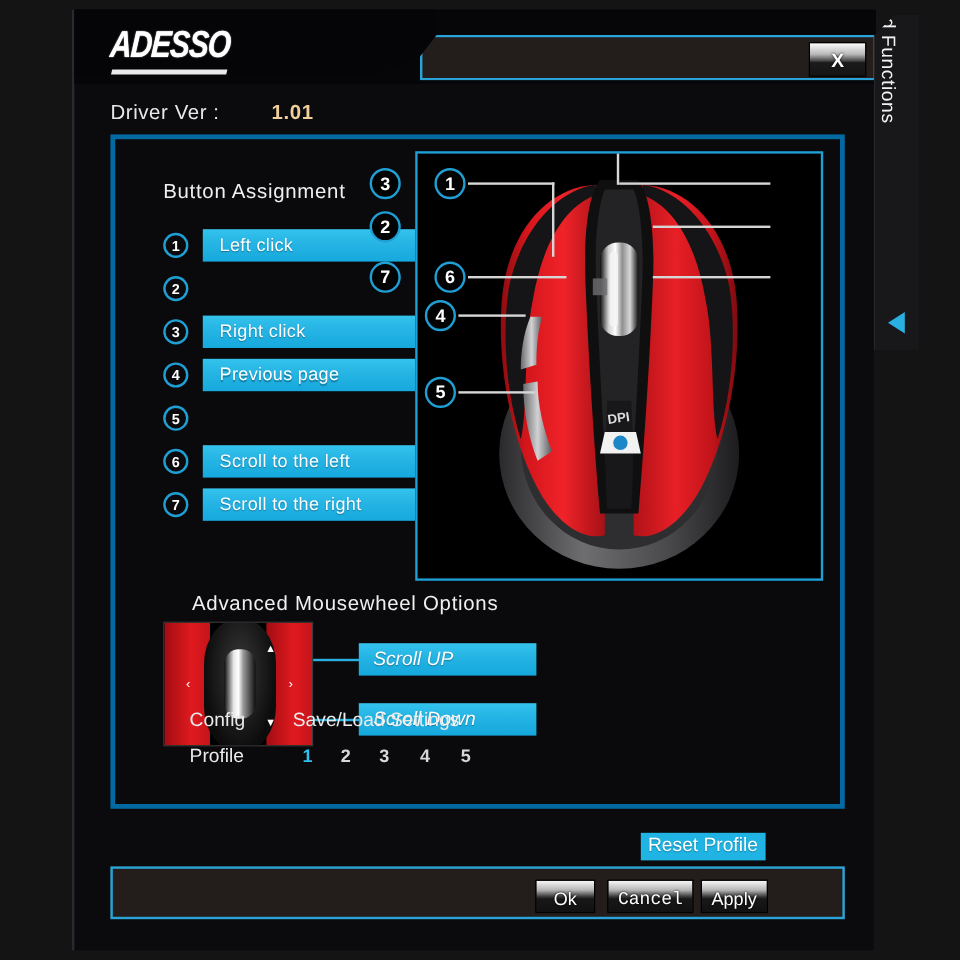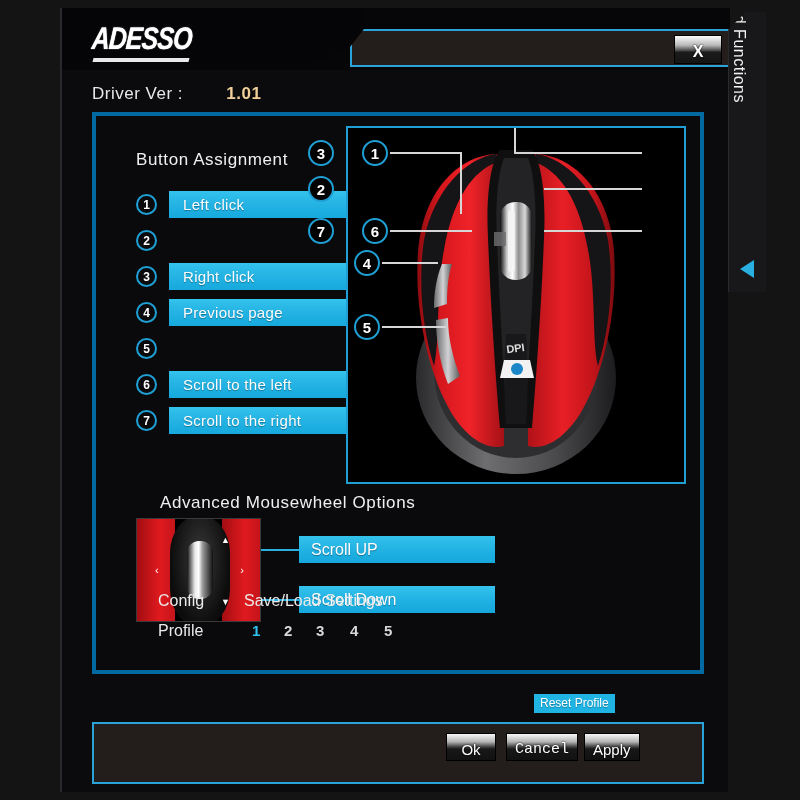--- a/index.html
+++ b/index.html
@@ -118,25 +118,26 @@
   .mw-wheel {
     position: absolute; left: 50px; top: 22px; width: 26px; height: 58px;
     background: linear-gradient(90deg,#111,#e8e8e8 30%,#fff 45%,#9a9a9a 60%,#101010);
     border-radius: 12px;
   }
   .mw-arrow { position: absolute; color: #fff; font-size: 9px; left: 84px; }
   .mw-lr { position: absolute; color: #fff; font-size: 11px; top: 45px; }
   .mw-line { position: absolute; height: 2px; background: #2ab0e0; }
 
   .mw-btn {
-    position: absolute; width: 196px; height: 27px;
+    position: absolute; width: 148px; height: 27px;
     background: linear-gradient(#34c3ec 0%, #22b2e3 50%, #15a8dc 100%);
     color: #fff; font-size: 16px; display: flex; align-items: center;
     padding-left: 12px; cursor: pointer;
     text-shadow: 0 1px 1px rgba(0,0,0,.35);
+    font-style: italic;
   }
 
   
   .diagram {
     position: absolute; left: 250px; top: 10px; width: 340px; height: 358px;
     border: 2px solid #1f9fd4; background: #000;
   }
   .mouse-wrap { position: absolute; left: 0; top: 0; width: 100%; height: 100%; }
 
   .callout { position: absolute; }
@@ -149,28 +150,28 @@
   .lead { position: absolute; background: #d6d6d6; }
 
   
   .cfg-label { position: absolute; color: #eaeaea; font-size: 16px; text-align: center; }
   .profile-num {
     position: absolute; color: #d8d8d8; font-size: 15px; font-weight: bold; cursor: pointer;
   }
   .profile-num.active { color: #2fc0ee; }
   .reset-btn {
     position: absolute; left: 438px; top: 578px;
-    background: #1fb4e4; color: #fff; font-size: 12px;
+    background: #1fb4e4; color: #fff; font-size: 16px;
     padding: 2px 6px 3px 6px; cursor: pointer;
     text-shadow: 0 1px 1px rgba(0,0,0,.3);
   }
 
   
   .footer {
-    position: absolute; left: 30px; top: 714px; width: 612px; height: 62px;
+    position: absolute; left: 30px; top: 714px; width: 612px; height: 44px;
     background: #231e1c; border: 2px solid #2aa4d8;
   }
   .act-btn {
     position: absolute; top: 9px; height: 28px; min-width: 50px;
     background: linear-gradient(#f7f7f7 0%, #b4b4b4 30%, #3d3d3d 50%, #181818 58%, #111 100%);
     border: 1px solid #000; color: #fff; font-size: 15px;
     display: flex; align-items: flex-end; justify-content: center;
     padding: 0 8px 2px 8px; cursor: pointer;
     text-shadow: 0 0 2px #000;
   }

